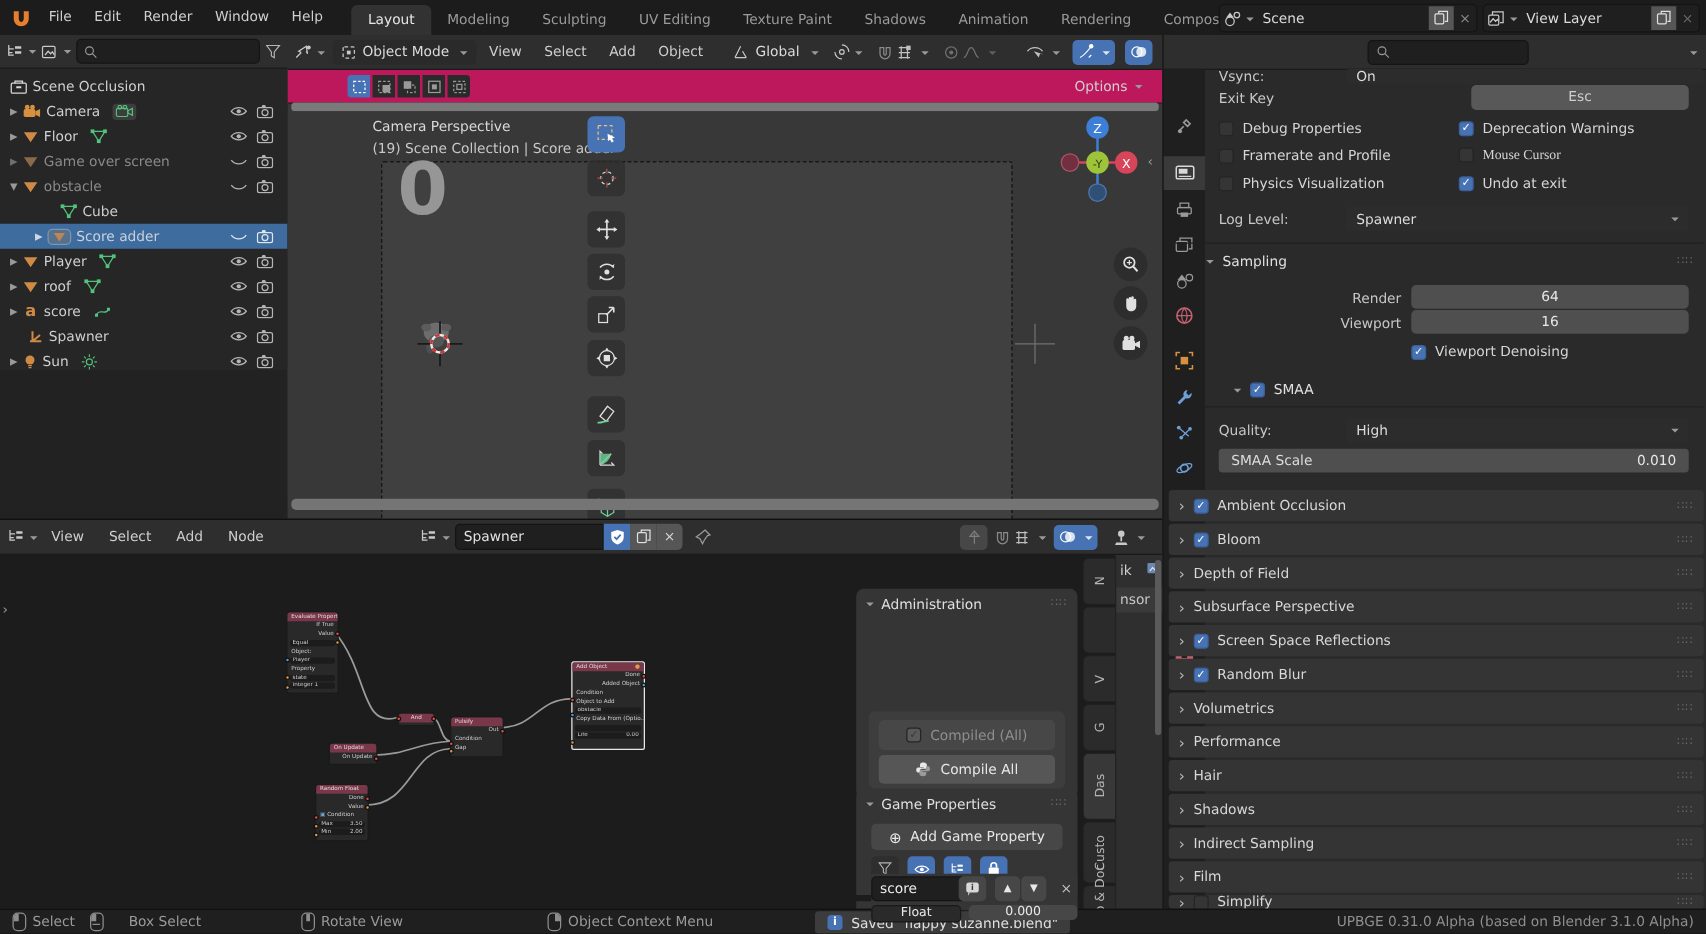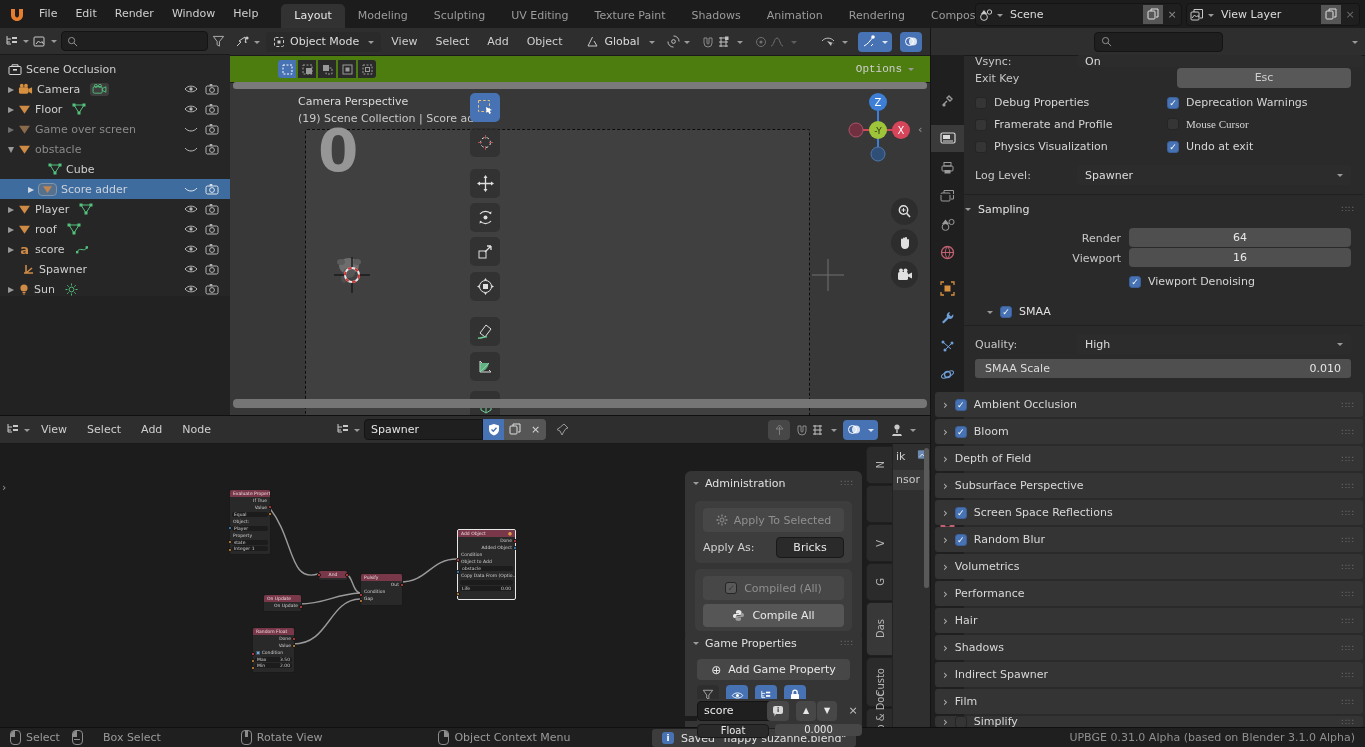--- a/index.html
+++ b/index.html
@@ -499,21 +499,21 @@
         <span class="car" style="border-top-color:#dce6f2;"></span>
       </span>
       <span class="row" style="margin-left:6px;background:#4772b3;border-radius:4px;height:20px;padding:0 4px;">
         <svg width="14" height="13" viewBox="0 0 14 13">
             <circle cx="5.5" cy="6.5" r="4" fill="none" stroke="#fff"></circle>
             <circle cx="9" cy="6.5" r="4" fill="#fff" fill-opacity=".8"></circle>
           </svg>
       </span>
     </div>
 
-    <div class="row" style="height:26px;background:#4d7c0f;border-bottom:1px solid #1c1c1c;padding:0 10px;font-family:Liberation Mono, monospace;">
+    <div class="row" style="height:26px;background:#be185d;border-bottom:1px solid #1c1c1c;padding:0 10px;">
       <div class="row" style="gap:2px;margin-left:38px;">
         <span style="width:18px;height:18px;background:#4772b3;border-radius:3px 0 0 3px;display:flex;align-items:center;justify-content:center;">
             <svg width="11" height="11" viewBox="0 0 11 11">
               <rect x="1" y="1" width="9" height="9" fill="none" stroke="#fff" stroke-dasharray="2 1.5"></rect>
             </svg>
           </span>
         <span style="width:18px;height:18px;background:#2a2a2a;display:flex;align-items:center;justify-content:center;">
             <svg width="11" height="11" viewBox="0 0 11 11">
               <rect x="1" y="1" width="9" height="9" fill="none" stroke="#9a9a9a" stroke-dasharray="2 1.5"></rect>
               <rect x="4" y="4" width="6" height="6" fill="#9a9a9a"></rect>
@@ -830,33 +830,20 @@
         <span class="dot dred" style="left:-2px;top:28px;"></span>
         <span class="dot dblu" style="left:-2px;top:40px;"></span>
         <span class="dot dora" style="left:-2px;top:62px;"></span>
       </div>
 
       <div class="abs" style="left:685px;top:28px;width:177px;height:168px;background:#353535;border-radius:6px;">
         <div class="row" style="height:24px;padding:0 8px;gap:6px;">
           <span class="car" style="margin:0;"></span>
           <span style="flex:1;color:#e0e0e0;">Administration</span>
           <span class="grip">∷∷</span>
-        </div>
-        <div class="abs" style="left:10px;top:30px;width:157px;height:62px;background:#3d3d3d;border-radius:5px;">
-          <div class="btn dis row" style="position:absolute;left:8px;top:7px;width:141px;height:24px;justify-content:center;gap:6px;">
-            <svg width="12" height="12" viewBox="0 0 12 12">
-                <circle cx="6" cy="6" r="2" fill="none" stroke="#8f8f8f"></circle>
-                <path d="M6 0.5v2M6 9.5v2M0.5 6h2M9.5 6h2M2 2l1.4 1.4M8.6 8.6L10 10M10 2L8.6 3.4M3.4 8.6L2 10" stroke="#8f8f8f" stroke-width="1.3"></path>
-              </svg>
-            <span>Apply To Selected</span>
-          </div>
-          <div class="row" style="position:absolute;left:8px;top:36px;width:141px;height:21px;">
-            <span style="flex:1;color:#d0d0d0;">Apply As:</span>
-            <span class="btn dark" style="width:66px;height:19px;line-height:19px;">Bricks</span>
-          </div>
         </div>
         <div class="abs" style="left:10px;top:98px;width:157px;height:62px;background:#3d3d3d;border-radius:5px;">
           <div class="btn dis row" style="position:absolute;left:8px;top:7px;width:141px;height:24px;justify-content:center;gap:7px;">
             <span class="cb" style="background:#5a5a5a;color:#3a3a3a;">✓</span>
             <span>Compiled (All)</span>
           </div>
           <div class="btn row" style="position:absolute;left:8px;top:35px;width:141px;height:23px;justify-content:center;gap:7px;">
             <svg width="13" height="13" viewBox="0 0 13 13">
                 <path d="M6.5 1c-2 0-2.5 1-2.5 2v1.5h3V5H2.5C1.5 5 1 6 1 7s.5 2 1.5 2H4V7.5c0-1 .8-1.5 1.8-1.5H8c1 0 1.5-.7 1.5-1.7V3c0-1-.9-2-3-2Z" fill="#e8e8e8"></path>
                 <path d="M6.5 12c2 0 2.5-1 2.5-2V8.5H6V8h4.5c1 0 1.5-1 1.5-2s-.5-2-1.5-2H9v1.5C9 6.5 8.2 7 7.2 7H5c-1 0-1.5.7-1.5 1.7V10c0 1 .9 2 3 2Z" fill="#9a9a9a"></path>
@@ -1193,21 +1180,21 @@
         <span class="lbl">Hair</span>
         <span class="grip">∷∷</span>
       </div>
     <div class="psec" style="top:607px;left:4px;">
         <span class="chev">›</span>
         <span class="lbl">Shadows</span>
         <span class="grip">∷∷</span>
       </div>
     <div class="psec" style="top:634px;left:4px;">
         <span class="chev">›</span>
-        <span class="lbl">Indirect Spawner</span>
+        <span class="lbl">Indirect Sampling</span>
         <span class="grip">∷∷</span>
       </div>
     <div class="psec" style="top:661px;left:4px;">
         <span class="chev">›</span>
         <span class="lbl">Film</span>
         <span class="grip">∷∷</span>
       </div>
     <div class="psec" style="top:688px;left:4px;height:11px;overflow:hidden;">
         <span class="chev">›</span>
         <span class="cb"></span>

